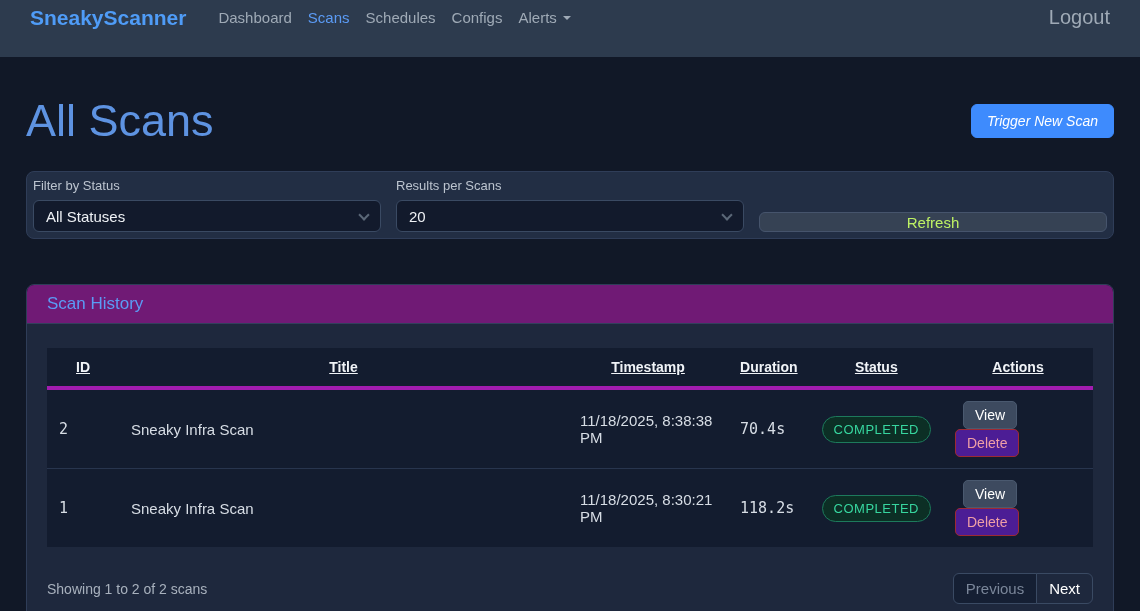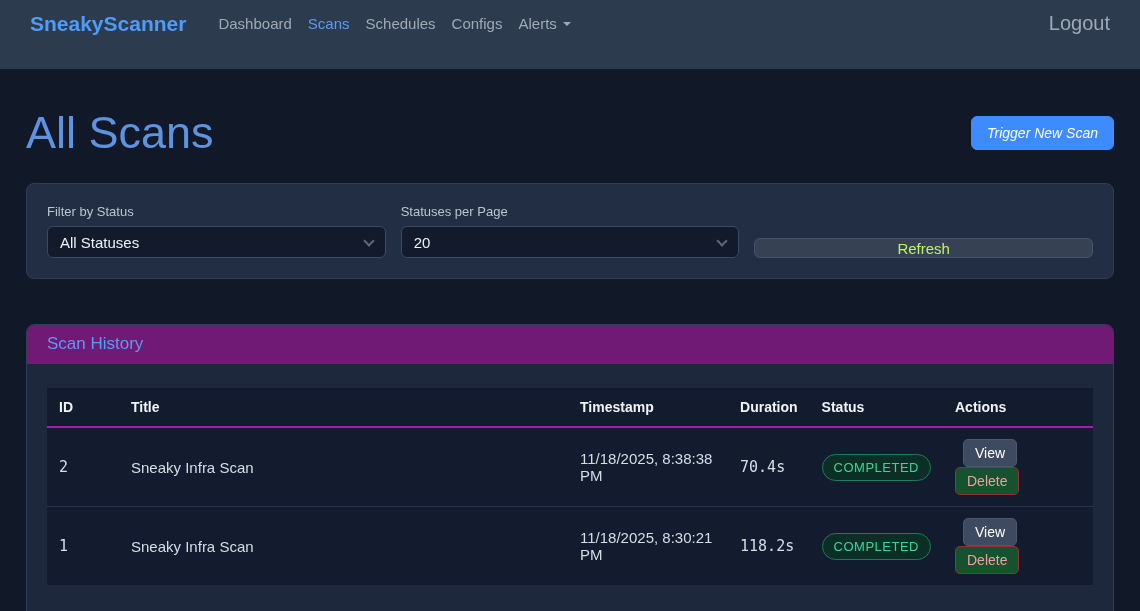--- a/index.html
+++ b/index.html
@@ -5,21 +5,21 @@
   * { box-sizing: border-box; margin: 0; padding: 0; }
   html,body { width: 1140px; height: 611px; }
   body {
     background: #111827;
     font-family: "Liberation Sans", sans-serif;
     color: #dee4ec;
     overflow: hidden;
   }
   
   .navbar {
-    height: 69px;
+    height: 57px;
     background: #2d3b4e;
     display: flex;
     align-items: center;
     padding: 6px 30px 28px 30px;
   }
   .brand {
     font-size: 21px;
     font-weight: bold;
     color: #4f9cf7;
     margin-right: 24px;
@@ -66,21 +66,21 @@
     padding: 8px 15px;
     cursor: pointer;
     font-style: italic;
   }
 
   
   .filter-card {
     background: #222e44;
     border: 1px solid #2f3d58;
     border-radius: 8px;
-    padding: 20px;
+    padding: 6px;
     display: grid;
     grid-template-columns: 1fr 1fr 1fr;
     gap: 15px;
   }
   .filter-col { display: flex; flex-direction: column; justify-content: flex-end; }
   .filter-label { font-size: 13px; color: #bcc4cf; margin-bottom: 7px; }
   .select-wrap { position: relative; }
   .select-wrap select {
     width: 100%;
     appearance: none;
@@ -133,26 +133,27 @@
   .scan-card-body {
     background: #1e283d;
     padding: 24px 20px 22px 20px;
   }
   table.scan-table {
     width: 100%;
     border-collapse: collapse;
     background: #131c2f;
   }
   .scan-table th {
-    text-align: left;
+    text-align: center;
     font-size: 14px;
     font-weight: bold;
     color: #f0f3f7;
     padding: 11px 12px;
-    border-bottom: 2px solid #a21caf;
+    border-bottom: 4px solid #a21caf;
+    text-decoration: underline;
   }
   .scan-table td {
     font-size: 15px;
     color: #d7dde5;
     padding: 11px 12px;
     border-top: 1px solid #28354e;
     vertical-align: middle;
   }
   .scan-table thead tr th { border-top: none; }
   .mono { font-family: "DejaVu Sans Mono", "Liberation Mono", monospace; font-size: 14px; color: #e8ecf1; }
@@ -174,21 +175,21 @@
     color: #ffffff;
     border-radius: 5px;
     font-size: 14px;
     font-family: "Liberation Sans", sans-serif;
     padding: 5px 11px;
     cursor: pointer;
     margin-right: 6px;
     margin-left: 8px;
   }
   .btn-delete {
-    background: #14532d;
+    background: #4c1d95;
     border: 1px solid #9e2a33;
     color: #ef9fa6;
     border-radius: 5px;
     font-size: 14px;
     font-family: "Liberation Sans", sans-serif;
     padding: 5px 11px;
     cursor: pointer;
   }
 
   .table-footer {
@@ -249,21 +250,21 @@
     <div class="filter-col">
       <label class="filter-label">Filter by Status</label>
       <div class="select-wrap">
         <select>
           <option>All Statuses</option>
         </select>
         <span class="select-chevron"></span>
       </div>
     </div>
     <div class="filter-col">
-      <label class="filter-label">Statuses per Page</label>
+      <label class="filter-label">Results per Scans</label>
       <div class="select-wrap">
         <select>
           <option>20</option>
         </select>
         <span class="select-chevron"></span>
       </div>
     </div>
     <div class="filter-col">
       <button class="btn-refresh">Refresh</button>
     </div>

